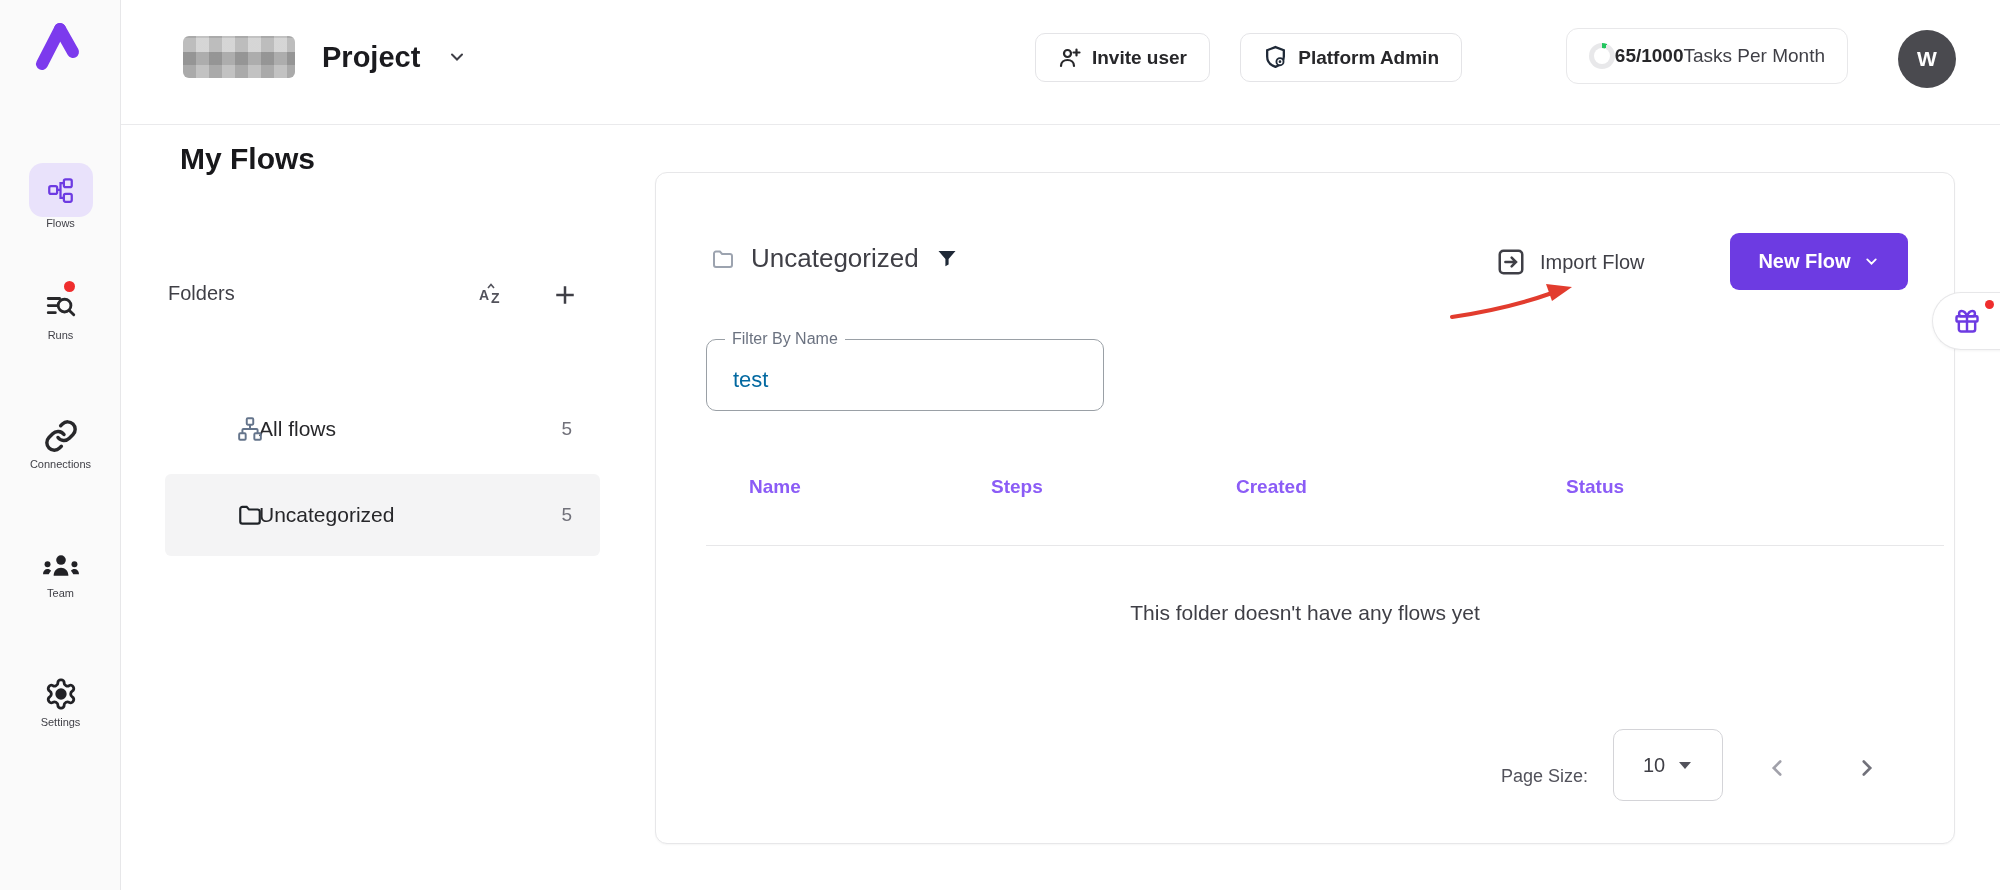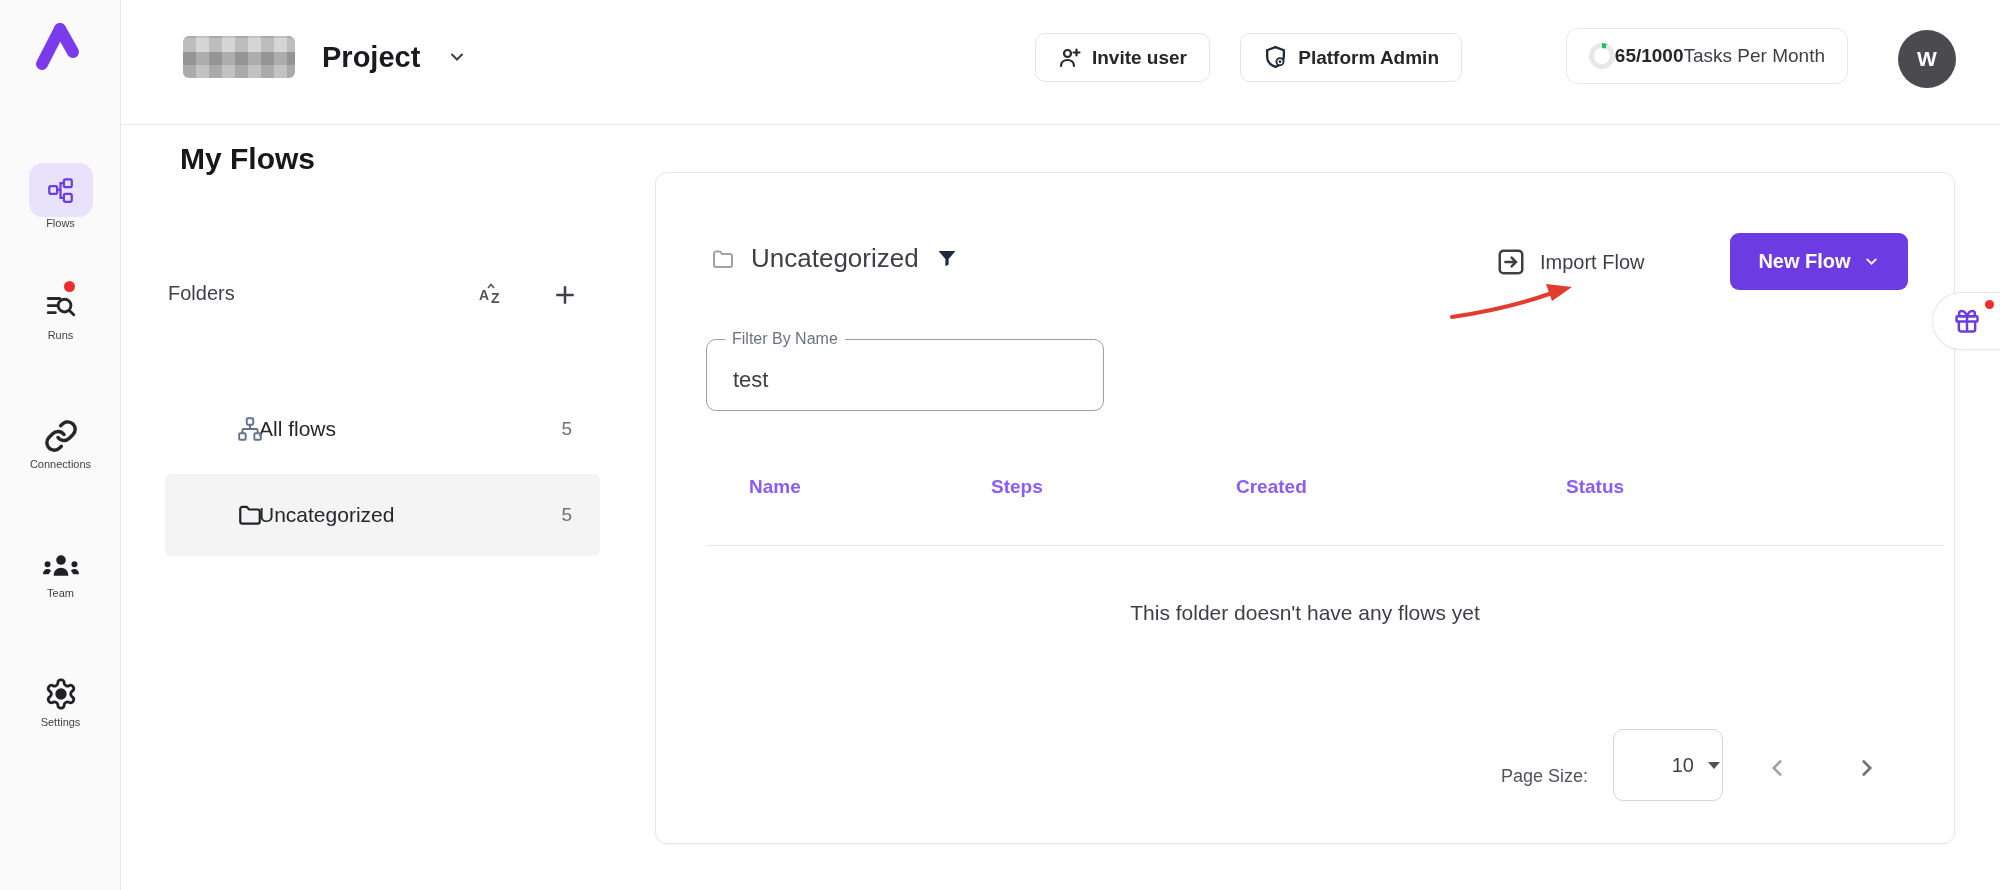--- a/index.html
+++ b/index.html
@@ -68,35 +68,35 @@
                  border:none; border-radius:9px; color:#fff; font-size:20px; font-weight:600;
                  display:flex; align-items:center; justify-content:center; gap:12px; cursor:pointer;
                  font-family:"Liberation Sans", sans-serif; }
   .annot-arrow { position:absolute; left:790px; top:106px; width:140px; height:44px; pointer-events:none; }
 
   .filter-field { position:absolute; left:50px; top:166px; width:398px; height:72px;
                   border:1.5px solid #9aa0a6; border-radius:10px; }
   .filter-label { position:absolute; left:18px; top:-10px; background:#fff; padding:0 7px;
                   font-size:16px; color:#6b7280; }
   .filter-input { position:absolute; left:0; top:0; width:100%; height:100%; border:none; outline:none;
-                  background:transparent; padding:10px 0 0 26px; font-size:22px; color:#404040;
+                  background:transparent; padding:10px 0 0 26px; font-size:22px; color:#0369a1;
                   font-family:"Liberation Sans", sans-serif; }
 
   .thead span { position:absolute; top:303px; font-size:19px; font-weight:700; color:#8b5cf6; }
   .th-name    { left:93px; }  .th-steps { left:335px; }
   .th-created { left:580px; } .th-status { left:910px; }
   .thead-divider { position:absolute; left:50px; top:372px; width:1238px; height:1px; background:#e7e7e9; }
 
   .empty-msg { position:absolute; left:0; top:428px; width:100%; text-align:center;
                font-size:21px; color:#3f3f46; }
 
   .pagesize-label { position:absolute; left:845px; top:593px; font-size:18px; color:#52525b; }
   .pagesize-select { position:absolute; left:957px; top:556px; width:110px; height:72px;
                      border:1px solid #d4d4d8; border-radius:10px; background:#fff; cursor:pointer;
-                     display:flex; align-items:center; justify-content:flex-end; gap:12px; }
+                     display:flex; align-items:center; justify-content:center; gap:12px; }
   .pagesize-value { font-size:20px; color:#3f3f46; }
   .pager { position:absolute; top:582px; background:none; border:none; cursor:pointer; }
   .pager.prev { left:1108px; } .pager.next { left:1198px; }
 
   
   .gift-tab { position:absolute; left:1932px; top:292px; width:70px; height:58px; background:#fff;
               border:1px solid #e7e7e9; border-right:none; border-radius:29px 0 0 29px; z-index:5;
               display:flex; align-items:center; padding-left:20px; cursor:pointer;
               box-shadow:0 1px 3px rgba(0,0,0,0.05); }
   .gift-tab .red-dot { right:8px; top:7px; width:9px; height:9px; }

